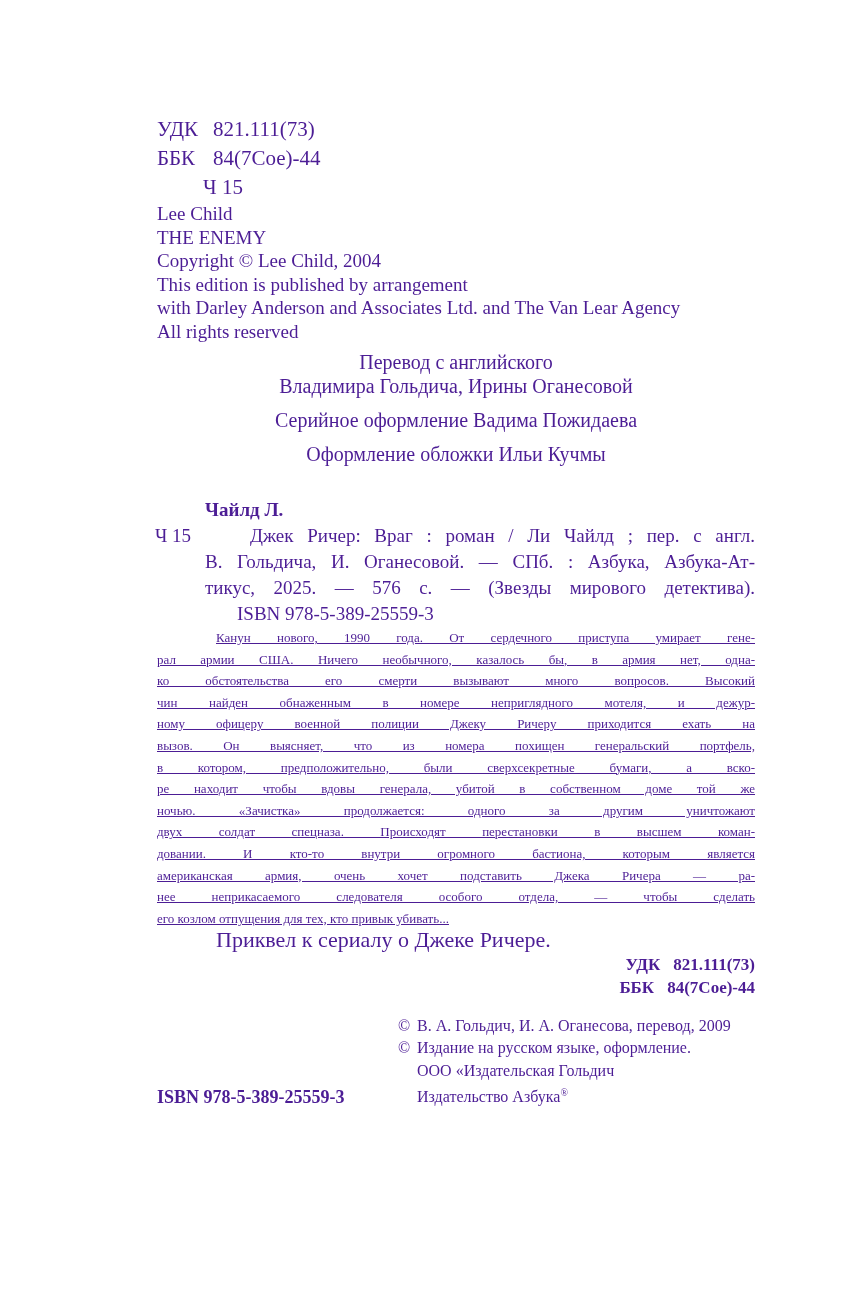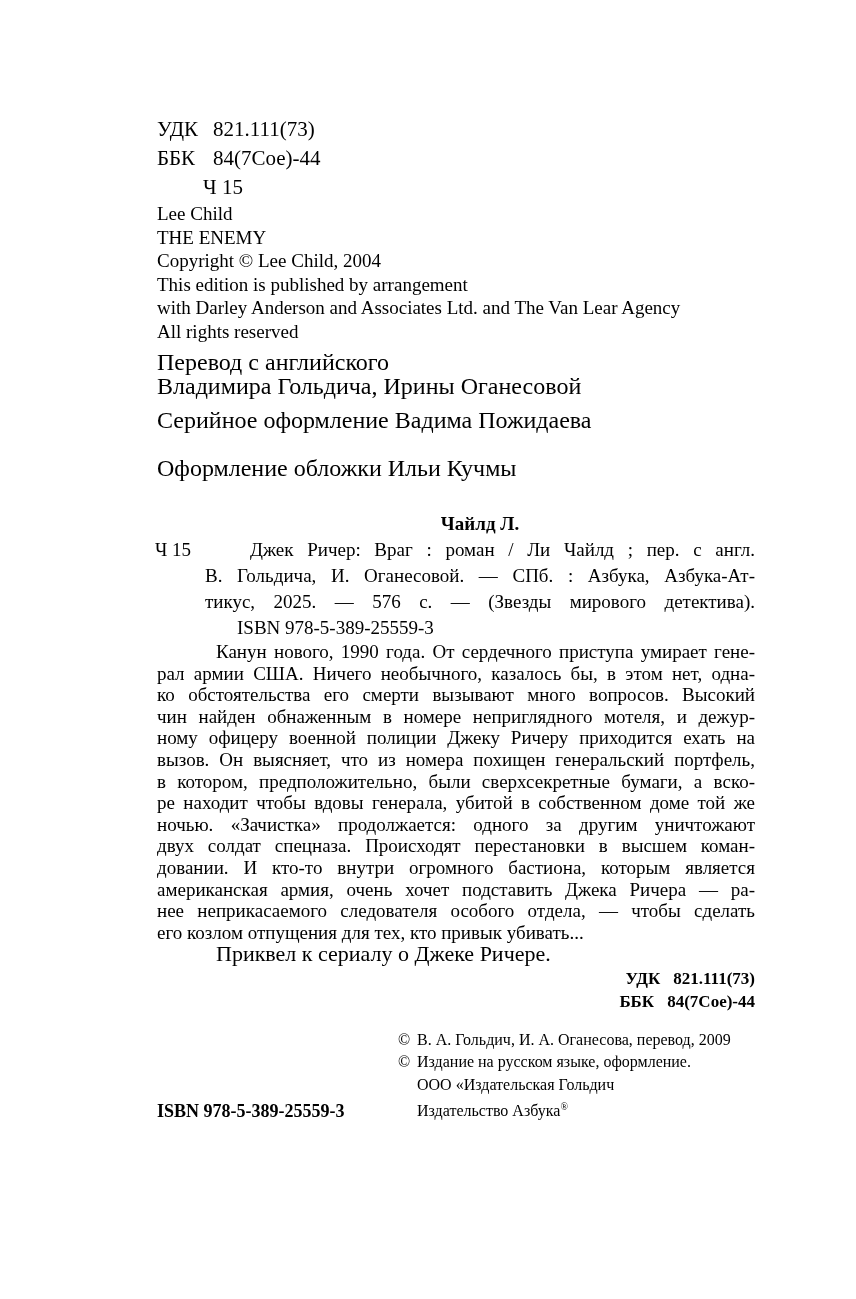--- a/index.html
+++ b/index.html
@@ -2,50 +2,50 @@
 <html><head>
 <meta charset="utf-8">
 <style>
   * { margin: 0; padding: 0; box-sizing: border-box; }
   html, body { background: #ffffff; }
   .page {
     position: relative;
     width: 856px;
     height: 1299px;
     background: #ffffff;
-    color: #000000;
+    color: #4c1d95;
     font-family: "Liberation Serif", "DejaVu Serif", serif;
     padding: 115px 101px 0 157px;
     overflow: hidden;
   }
 
   
   .class-header { font-size: 21px; line-height: 29px; }
   .class-header .lbl { display: inline-block; width: 56px; }
   .class-header .sign { margin-left: 46px; }
 
   
   .orig { text-align: left; font-size: 19px; line-height: 23.5px; margin-top: 0; }
 
   
-  .credit { text-align: left; font-size: 24px; line-height: 23.5px; }
+  .credit { text-align: center; font-size: 20px; line-height: 23.5px; }
   .credit-translation { margin-top: 8px; }
   .credit-series { margin-top: 11px; }
-  .credit-cover { margin-top: 24px; }
+  .credit-cover { margin-top: 10px; }
 
   
   .card { position: relative; margin-top: 31px; margin-left: 48px; font-size: 19px; line-height: 26px; }
-  .card-author { font-weight: bold; text-align: center; }
+  .card-author { font-weight: bold; }
   .card-sign { position: absolute; left: -50px; top: 26px; }
   .card-lines .line { text-align: justify; text-align-last: justify; }
   .card-lines .line:first-child { text-indent: 45px; }
   .card-isbn { margin-left: 32px; }
 
   
-  .anno { font-size: 19px; line-height: 21.6px; }
+  .anno { font-size: 13px; line-height: 21.6px; text-decoration: underline; }
   .anno .line { text-align: justify; text-align-last: justify; }
   .anno .line:first-child { text-indent: 59px; }
   .anno .line:last-child { text-align-last: auto; }
   .anno-closing { font-size: 22px; line-height: 21.6px; text-indent: 59px; }
 
   
   .class-footer { margin-top: 2px; text-align: right; font-weight: bold; font-size: 17px; line-height: 23px; }
   .class-footer .gap { display: inline-block; width: 13px; }
 
   
@@ -90,21 +90,21 @@
     <div class="card-lines">
         <div class="line">Джек Ричер: Враг : роман / Ли Чайлд ; пер. с англ.</div>
         <div class="line">В. Гольдича, И. Оганесовой. — СПб. : Азбука, Азбука-Ат-</div>
         <div class="line">тикус, 2025. — 576 с. — (Звезды мирового детектива).</div>
       </div>
     <div class="card-isbn">ISBN 978-5-389-25559-3</div>
   </div>
 
   <div class="anno">
       <div class="line">Канун нового, 1990 года. От сердечного приступа умирает гене-</div>
-      <div class="line">рал армии США. Ничего необычного, казалось бы, в этом нет, одна-</div>
+      <div class="line">рал армии США. Ничего необычного, казалось бы, в армия нет, одна-</div>
       <div class="line">ко обстоятельства его смерти вызывают много вопросов. Высокий</div>
       <div class="line">чин найден обнаженным в номере неприглядного мотеля, и дежур-</div>
       <div class="line">ному офицеру военной полиции Джеку Ричеру приходится ехать на</div>
       <div class="line">вызов. Он выясняет, что из номера похищен генеральский портфель,</div>
       <div class="line">в котором, предположительно, были сверхсекретные бумаги, а вско-</div>
       <div class="line">ре находит чтобы вдовы генерала, убитой в собственном доме той же</div>
       <div class="line">ночью. «Зачистка» продолжается: одного за другим уничтожают</div>
       <div class="line">двух солдат спецназа. Происходят перестановки в высшем коман-</div>
       <div class="line">довании. И кто-то внутри огромного бастиона, которым является</div>
       <div class="line">американская армия, очень хочет подставить Джека Ричера — ра-</div>

